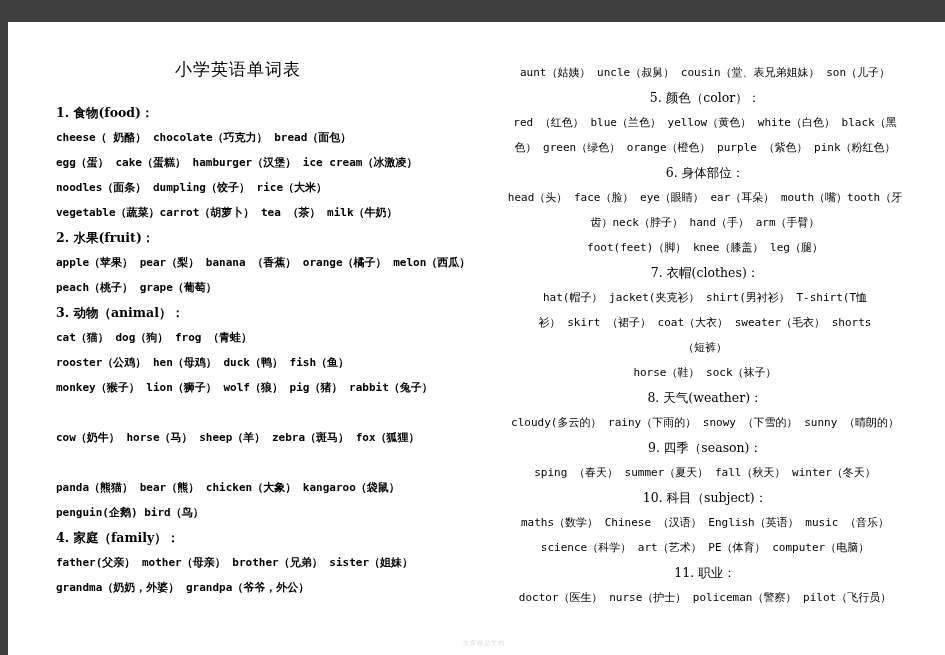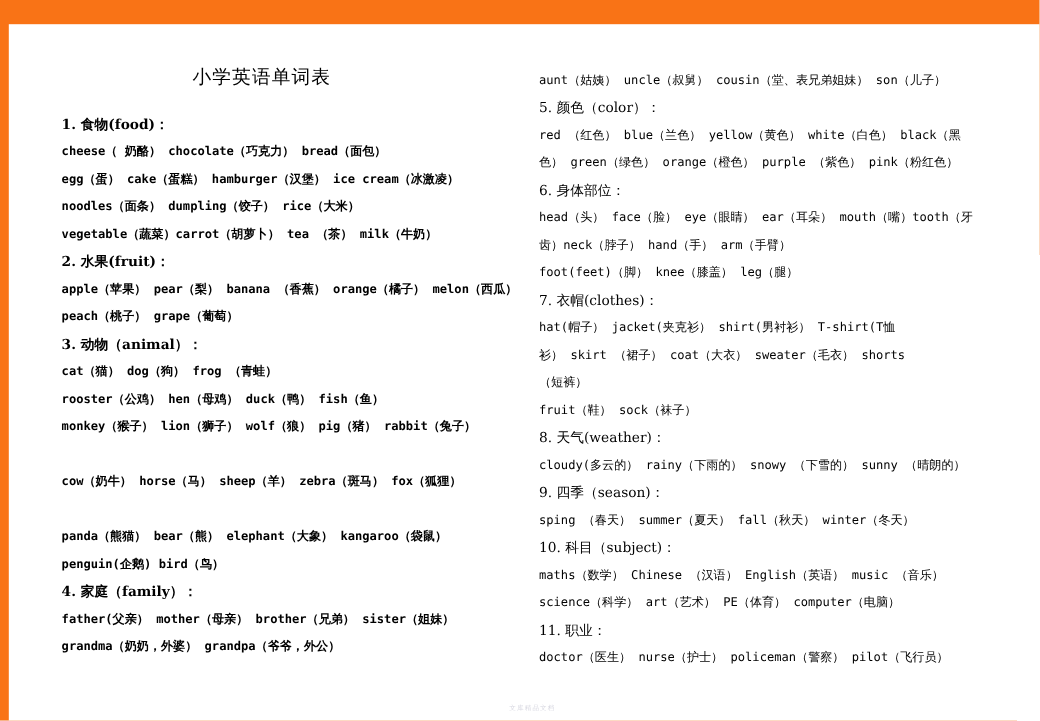--- a/index.html
+++ b/index.html
@@ -13,21 +13,21 @@
     overflow: hidden;
     font-family: "Liberation Serif", "DejaVu Serif", serif;
   }
 
   
   #page-frame {
     position: absolute;
     left: 0; top: 0;
     width: 945px;
     height: 655px;
-    background: #f97316;
+    background: #404040;
   }
 
   
   #sheet {
     position: absolute;
     left: 8px;
     top: 22px;
     width: 937px;
     height: 633px;
     background: #ffffff;
@@ -46,21 +46,21 @@
   }
 
   .column {
     position: absolute;
     top: 0;
   }
   #col-left  { left: 48px;  width: 420px; }
   #col-right { left: 482px; width: 430px; }
 
   #col-left  { padding-top: 78px; font-weight: bold; }
-  #col-right { padding-top: 38px; }
+  #col-right { padding-top: 38px; text-align: center; }
 
   .wordline {
     font-family: "DejaVu Sans Mono", "Liberation Mono", monospace;
     font-size: 11px;
     color: #000;
     line-height: 25px;
     height: 25px;
     white-space: nowrap;
     overflow: visible;
     letter-spacing: 0px;
@@ -104,40 +104,40 @@
         <div class="heading-line">2. 水果(fruit)：</div>
         <div class="wordline">apple（苹果） pear（梨） banana （香蕉）  orange（橘子） melon（西瓜）</div>
         <div class="wordline">  peach（桃子）    grape（葡萄）</div>
         <div class="heading-line">3. 动物（animal）：</div>
         <div class="wordline">cat（猫）         dog（狗）     frog  （青蛙）</div>
         <div class="wordline">rooster（公鸡）  hen（母鸡）  duck（鸭）  fish（鱼）</div>
         <div class="wordline">monkey（猴子） lion（狮子）  wolf（狼）   pig（猪）       rabbit（兔子）</div>
         <div class="spacer-line">&nbsp;</div>
         <div class="wordline">cow（奶牛）      horse（马）   sheep（羊）  zebra（斑马）  fox（狐狸）</div>
         <div class="spacer-line">&nbsp;</div>
-        <div class="wordline">panda（熊猫）  bear（熊）       elephant（大象）  kangaroo（袋鼠）</div>
+        <div class="wordline">panda（熊猫）  bear（熊）       chicken（大象）  kangaroo（袋鼠）</div>
         <div class="wordline">penguin(企鹅)   bird（鸟）</div>
         <div class="heading-line">4. 家庭（family）：</div>
         <div class="wordline">father(父亲）    mother（母亲）    brother（兄弟）    sister（姐妹）</div>
         <div class="wordline">  grandma（奶奶，外婆）  grandpa（爷爷，外公）</div>
       </div>
     <div class="column" id="col-right">
         <div class="wordline">aunt（姑姨） uncle（叔舅）   cousin（堂、表兄弟姐妹）  son（儿子）</div>
         <div class="heading-line">5. 颜色（color）：</div>
         <div class="wordline">red （红色）    blue（兰色）  yellow（黄色） white（白色）   black（黑</div>
         <div class="wordline">色）    green（绿色）  orange（橙色）  purple （紫色）   pink（粉红色）</div>
         <div class="heading-line">6. 身体部位：</div>
         <div class="wordline">head（头）  face（脸）  eye（眼睛）   ear（耳朵）  mouth（嘴）tooth（牙</div>
         <div class="wordline">齿）neck（脖子）    hand（手）   arm（手臂）</div>
         <div class="wordline">foot(feet)（脚）  knee（膝盖）  leg（腿）</div>
         <div class="heading-line">7. 衣帽(clothes)：</div>
         <div class="wordline">hat(帽子）        jacket(夹克衫）   shirt(男衬衫）      T-shirt(T恤</div>
         <div class="wordline">衫）  skirt （裙子）  coat（大衣）        sweater（毛衣）     shorts</div>
         <div class="wordline">（短裤）</div>
-        <div class="wordline">fruit（鞋）    sock（袜子）</div>
+        <div class="wordline">horse（鞋）    sock（袜子）</div>
         <div class="heading-line">8. 天气(weather)：</div>
         <div class="wordline">cloudy(多云的）  rainy（下雨的）   snowy （下雪的）  sunny （晴朗的）</div>
         <div class="heading-line">9. 四季（season)：</div>
         <div class="wordline">sping （春天）   summer（夏天）   fall（秋天）      winter（冬天）</div>
         <div class="heading-line">10. 科目（subject)：</div>
         <div class="wordline">maths（数学）   Chinese （汉语） English（英语）   music （音乐）</div>
         <div class="wordline">science（科学）  art（艺术）      PE（体育）     computer（电脑）</div>
         <div class="heading-line">11. 职业：</div>
         <div class="wordline">doctor（医生）  nurse（护士）  policeman（警察）    pilot（飞行员）</div>
       </div>

